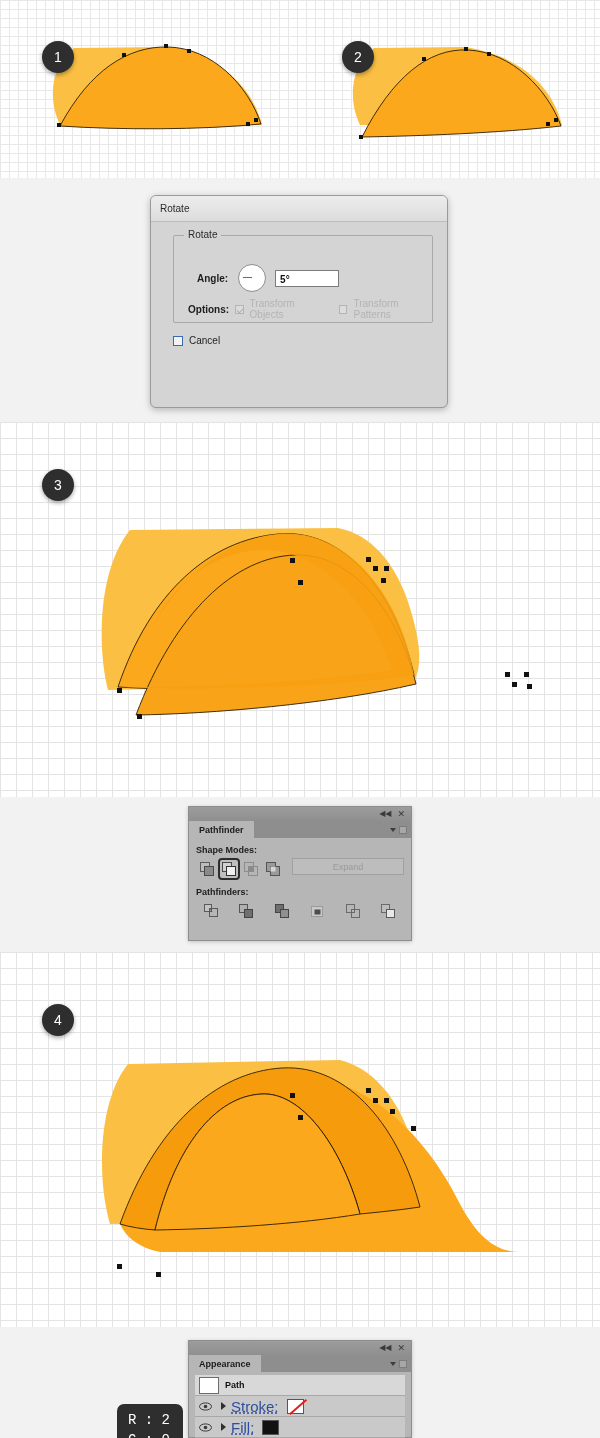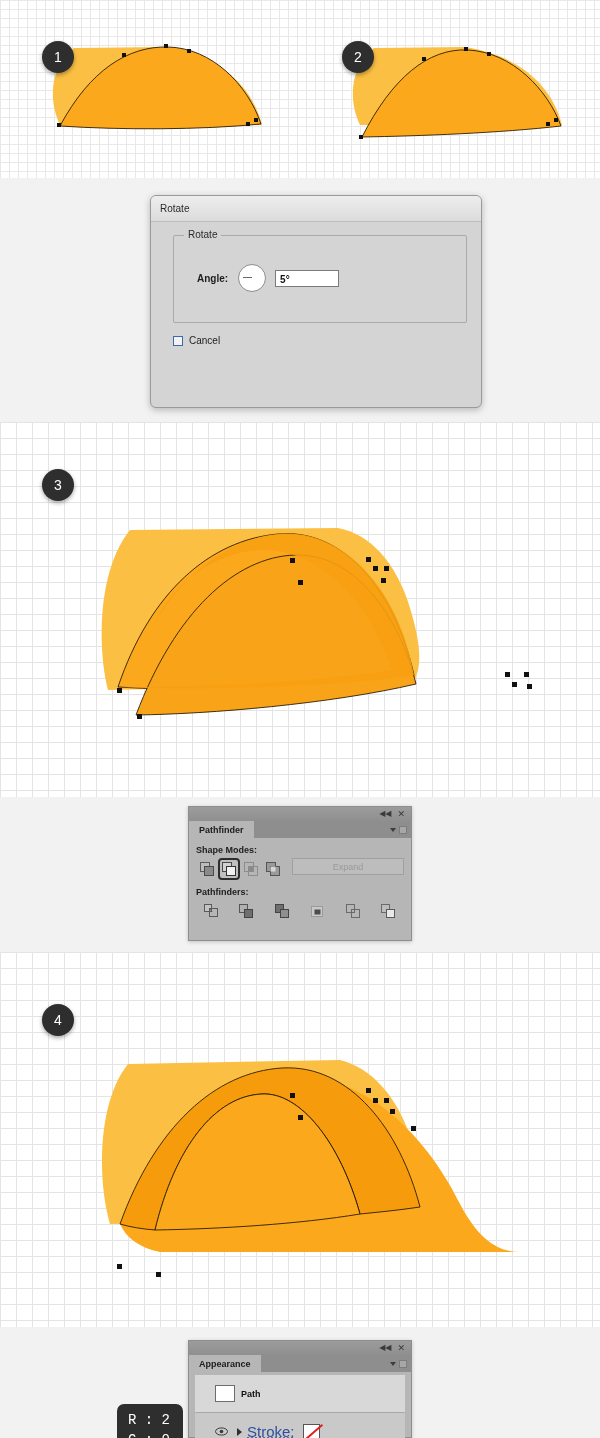--- a/index.html
+++ b/index.html
@@ -35,21 +35,21 @@
     background:#2e2e2e;color:#fff;font-size:14px;
     display:flex;align-items:center;justify-content:center;
     box-shadow:0 2px 4px rgba(0,0,0,.35);
     z-index:6;font-family:"Liberation Sans",sans-serif;
   }
 
   svg.art{position:absolute;left:0;top:0;overflow:visible;}
 
   
   .dialog{
-    position:absolute;left:150px;top:195px;width:332px;height:213px;
+    position:absolute;left:150px;top:195px;width:298px;height:213px;
     background:#d4d4d4;border:1px solid #9a9a9a;border-radius:6px;
     box-shadow:0 2px 7px rgba(0,0,0,.25);
     box-sizing:border-box;
   }
   .dlg-title{
     position:absolute;left:0;top:0;right:0;height:26px;
     background:linear-gradient(to bottom,#ededed,#dcdcdc);
     border-top-left-radius:5px;border-top-right-radius:5px;
     border-bottom:1px solid #bdbdbd;
     font-size:10px;color:#2b2b2b;line-height:26px;padding-left:9px;
@@ -127,22 +127,22 @@
   }
   .pf-btn.sel{border:2px solid #2d2d2d;border-radius:4px;background:#bfbfbf;}
   .expand-btn{
     margin-left:8px;flex:1;height:17px;background:#bdbdbd;border:1px solid #a0a0a0;
     display:flex;align-items:center;justify-content:center;font-size:9px;color:#9a9a9a;
     box-sizing:border-box;
   }
 
   
   .app-row{
-    display:flex;align-items:center;height:38px;background:#c9c9c9;
-    border-bottom:1px solid #a8a8a8;box-sizing:border-box;padding-left:16px;
+    display:flex;align-items:center;height:21px;background:#c9c9c9;
+    border-bottom:1px solid #a8a8a8;box-sizing:border-box;
   }
   .app-row.white{background:#d8d8d8;}
   .eye{width:20px;display:flex;align-items:center;justify-content:center;}
   .disc{width:16px;display:flex;align-items:center;justify-content:center;}
   .tri-right{width:0;height:0;border-top:4px solid transparent;border-bottom:4px solid transparent;border-left:5px solid #2f2f2f;}
   .app-txt{font-size:15px;color:#2e4f9e;text-decoration:underline;text-decoration-style:dotted;}
   .app-title{font-size:9px;color:#111;font-weight:bold;margin-left:6px;}
   .swatch-box{
     width:17px;height:15px;border:1px solid #555;background:#fff;margin-left:8px;
     position:relative;box-sizing:border-box;
@@ -208,20 +208,27 @@
 
     <div class="fieldset">
       <span class="fs-legend">Rotate</span>
 
       <div class="row-angle">
         <span class="lbl">Angle:</span>
         <span class="angle-dial"></span>
         <span class="angle-input">5°</span>
       </div>
 
+      <div class="row-options">
+        <span class="lbl">Options:</span>
+        <span class="chk checked"></span>
+        <span class="dim">Transform Objects</span>
+        <span class="chk" style="margin-left:8px;"></span>
+        <span class="dim">Transform Patterns</span>
+      </div>
     </div>
 
     <div class="row-preview">
       <span class="chk-blue"></span>
       <span class="preview-lbl">Cancel</span>
     </div>
 
   </div>
 </div>
 

